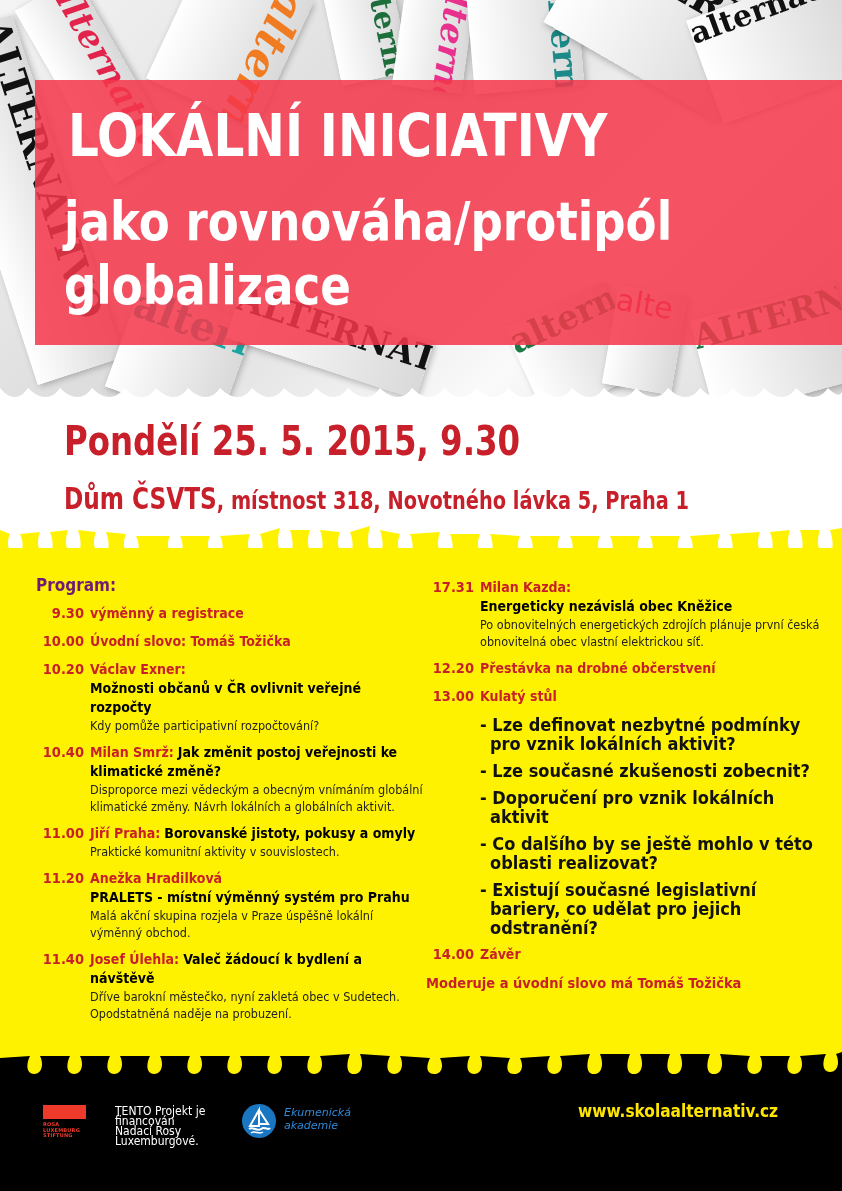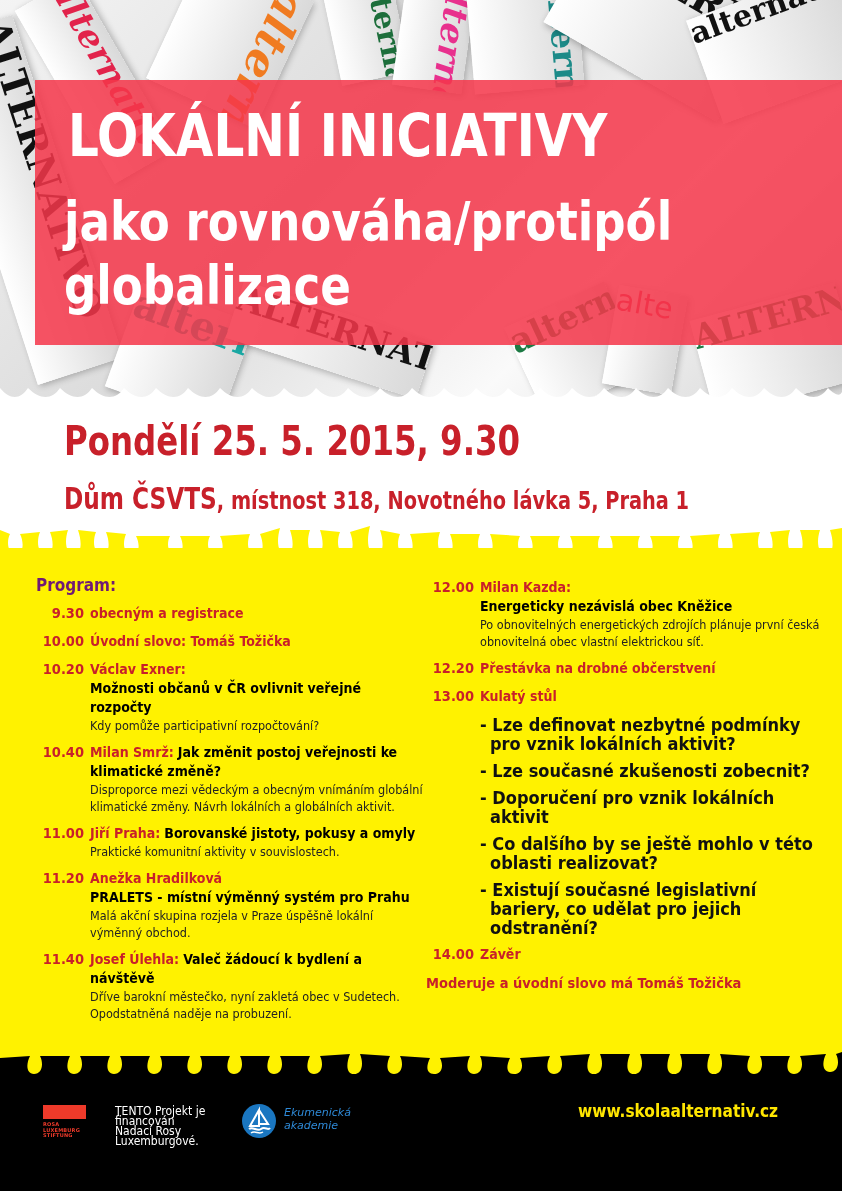--- a/index.html
+++ b/index.html
@@ -157,21 +157,21 @@
 <div class="yellow"></div>
 <svg class="drip-svg" style="top:522px;" width="842" height="40" viewBox="0 0 842 40">
   <path fill="#fff200" d="M0,40 L0,8 L10,12 C6,20 8,32 16,32 C24,32 24,20 20,12 L40,10 C36,20 38,32 46,32 C54,32 54,20 50,10 L68,8 C64,20 66,32 74,32 C82,32 82,20 78,8 L96,10 C92,20 94,32 102,32 C110,32 110,20 106,10 L126,12 C122,22 124,32 132,32 C140,32 140,22 136,14 L170,14 C166,22 168,32 176,32 C184,32 184,22 180,14 L210,14 C206,22 208,32 216,32 C224,32 224,22 220,14 L250,12 C246,22 248,32 256,32 C264,32 264,22 260,12 L280,6 C276,20 278,32 286,32 C294,32 294,20 290,8 L310,8 C306,20 308,32 316,32 C324,32 324,20 320,8 L340,10 C336,20 338,32 346,32 C354,32 354,20 350,10 L370,4 C366,20 368,32 376,32 C384,32 384,20 380,8 L400,12 C396,22 398,32 406,32 C414,32 414,22 410,12 L440,10 C436,22 438,32 446,32 C454,32 454,22 450,12 L480,12 C476,22 478,32 486,32 C494,32 494,22 490,12 L520,14 C516,22 518,32 526,32 C534,32 534,22 530,14 L560,14 C556,22 558,32 566,32 C574,32 574,22 570,14 L600,14 C596,22 598,32 606,32 C614,32 614,22 610,14 L640,14 C636,22 638,32 646,32 C654,32 654,22 650,14 L680,14 C676,22 678,32 686,32 C694,32 694,22 690,14 L720,12 C716,22 718,32 726,32 C734,32 734,22 730,12 L760,10 C756,20 758,32 766,32 C774,32 774,20 770,10 L790,8 C786,20 788,32 796,32 C804,32 804,20 800,8 L820,8 C816,20 818,32 826,32 C834,32 834,20 830,8 L842,6 L842,40 Z"></path>
 </svg>
 
 <div class="col col-left">
   <div class="prog-heading">Program:</div>
 
   <div class="item">
     <span class="time">9.30</span>
-    <span class="red">obecným a registrace</span>
+    <span class="red">výměnný a registrace</span>
   </div>
   <div class="item">
     <span class="time">10.00</span>
     <span class="red">Úvodní slovo:  Tomáš Tožička</span>
   </div>
   <div class="item">
     <span class="time">10.20</span>
     <span class="red block">Václav Exner:</span>
     <span class="talk block">Možnosti občanů v ČR ovlivnit veřejné rozpočty</span>
     <span class="desc block">Kdy pomůže participativní rozpočtování?</span>
@@ -197,21 +197,21 @@
   <div class="item">
     <span class="time">11.40</span>
     <span class="red">Josef Úlehla:</span>
     <span class="talk">Valeč žádoucí k bydlení a návštěvě</span>
     <span class="desc block">Dříve barokní městečko, nyní zakletá obec v Sudetech. Opodstatněná naděje na probuzení.</span>
   </div>
 </div>
 
 <div class="col col-right">
   <div class="item">
-    <span class="time">12.00</span>
+    <span class="time">17.31</span>
     <span class="red block">Milan Kazda:</span>
     <span class="talk block">Energeticky nezávislá obec Kněžice</span>
     <span class="desc block">Po obnovitelných energetických zdrojích plánuje první česká  obnovitelná  obec vlastní elektrickou síť.</span>
   </div>
   <div class="item">
     <span class="time">12.20</span>
     <span class="red">Přestávka na drobné občerstvení</span>
   </div>
   <div class="item">
     <span class="time">13.00</span>

